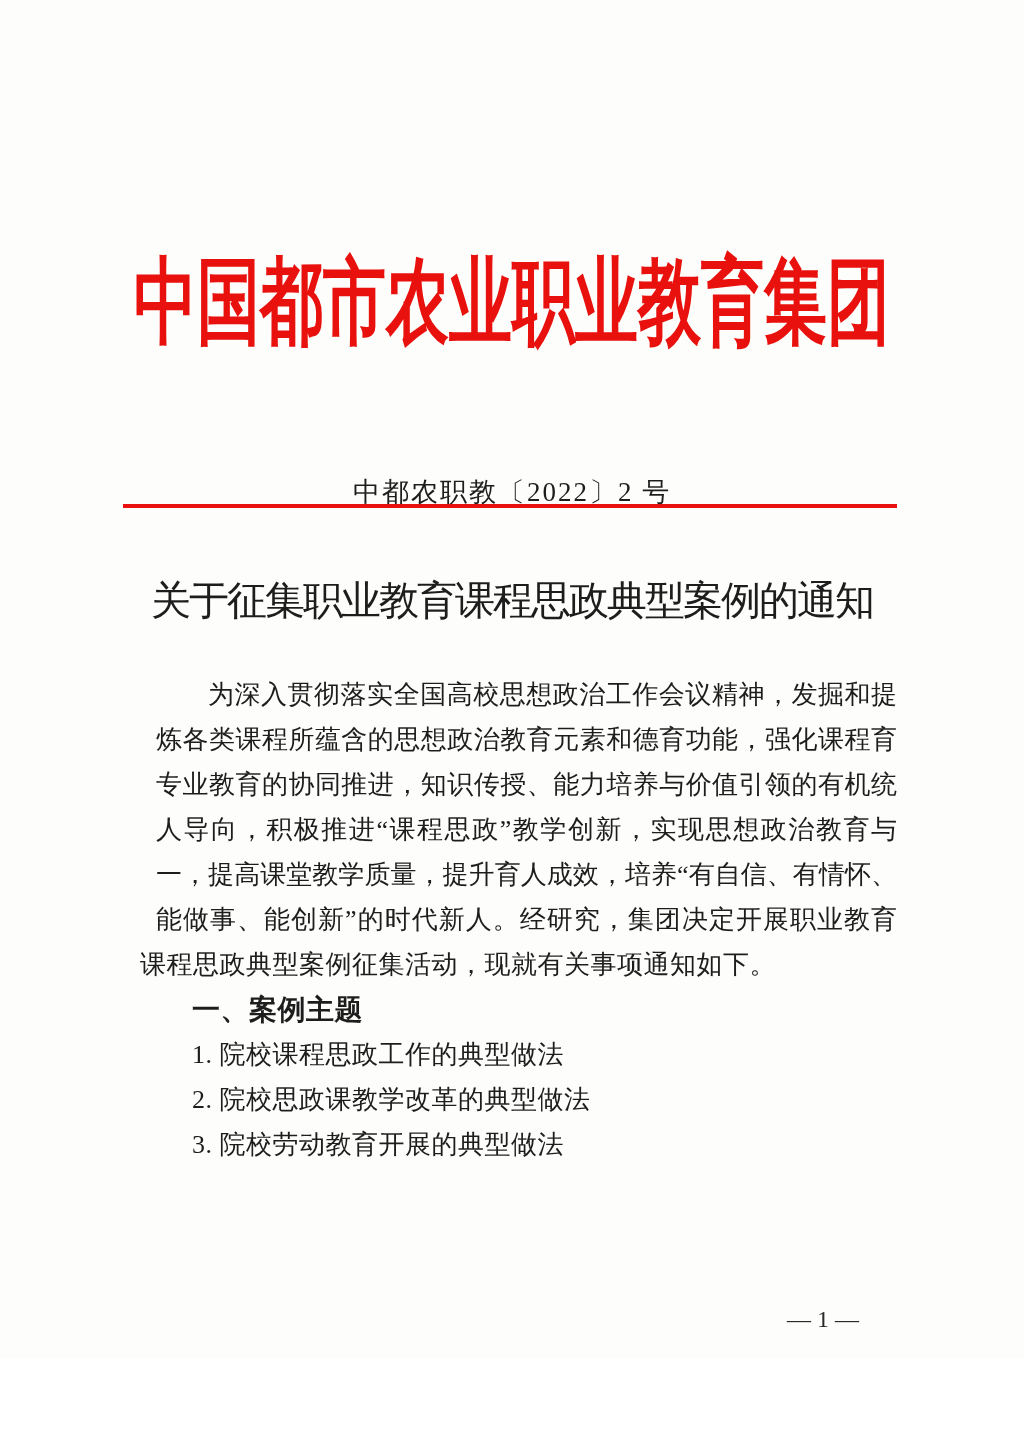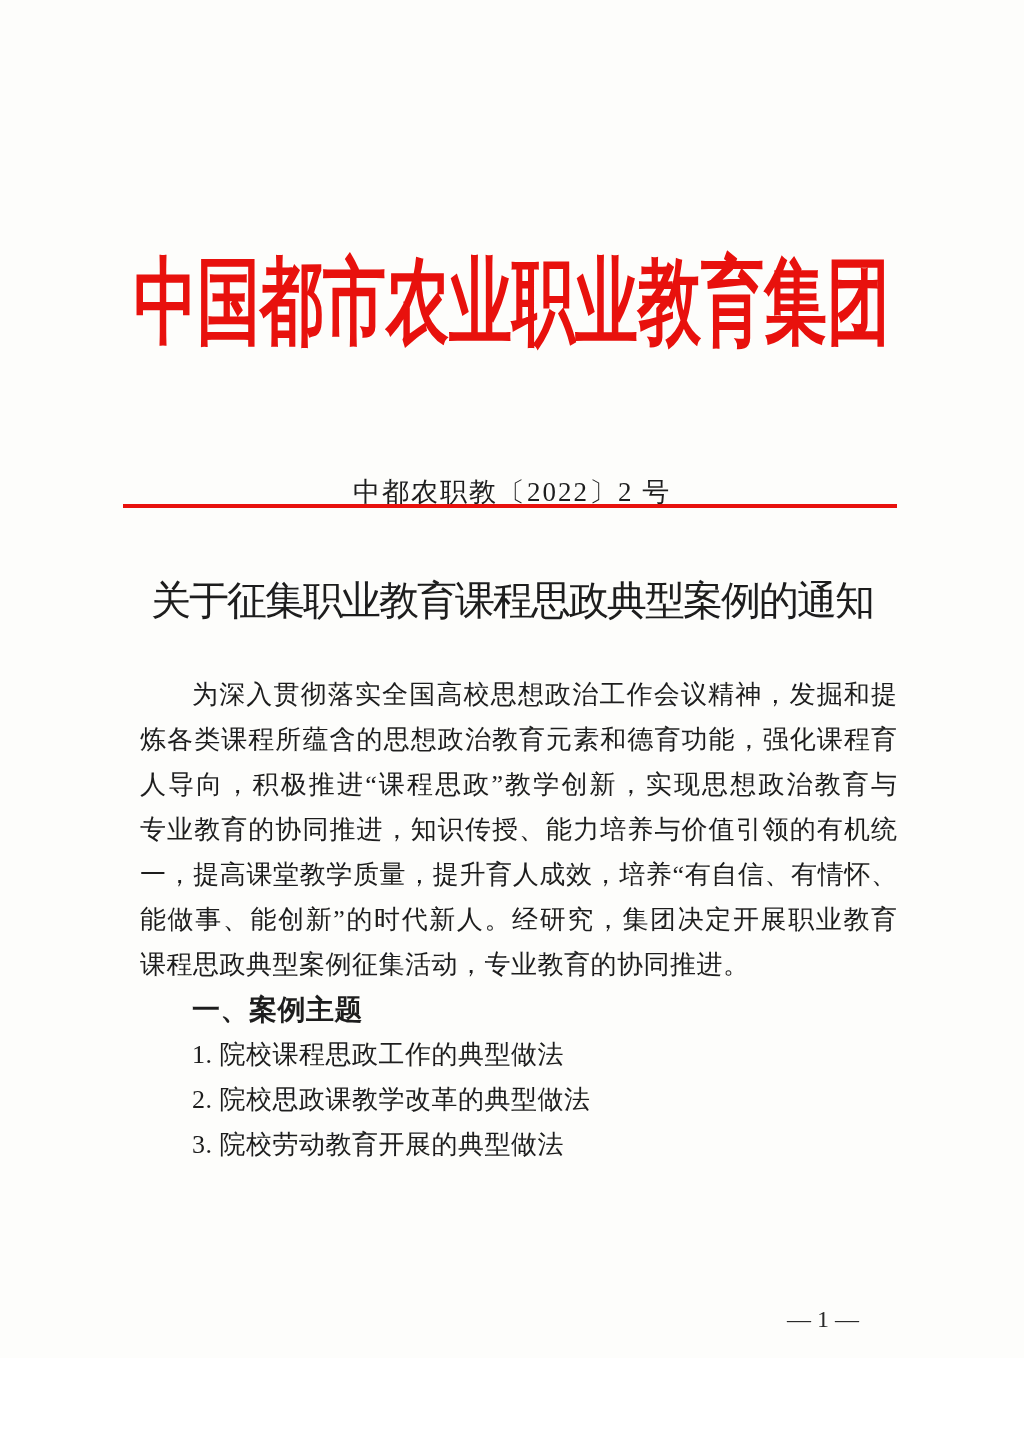--- a/index.html
+++ b/index.html
@@ -85,20 +85,21 @@
     height: 45px;
     line-height: 45px;
     letter-spacing: 0.5px;
     white-space: nowrap;
   }
   .jline {
     white-space: normal;
     letter-spacing: 0;
     text-align: justify;
     text-align-last: justify;
+    margin-left: 16px;
   }
   .indent { padding-left: 52px; }
   .heading {
     font-family: "Liberation Sans", "DejaVu Sans", sans-serif;
     font-weight: bold;
     font-size: 28px;
   }
 
   
   .page-number {
@@ -124,25 +125,25 @@
   <div class="doc-number">中都农职教〔2022〕2 号</div>
 
   <div class="red-rule"></div>
 
   <h1 class="doc-title">关于征集职业教育课程思政典型案例的通知</h1>
 
   <div class="body-text">
 
     <div class="line jline indent">为深入贯彻落实全国高校思想政治工作会议精神，发掘和提</div>
     <div class="line jline">炼各类课程所蕴含的思想政治教育元素和德育功能，强化课程育</div>
+    <div class="line jline">专业教育的协同推进，知识传授、能力培养与价值引领的有机统</div>
     <div class="line jline">人导向，积极推进“课程思政”教学创新，实现思想政治教育与</div>
-    <div class="line jline">专业教育的协同推进，知识传授、能力培养与价值引领的有机统</div>
     <div class="line jline">一，提高课堂教学质量，提升育人成效，培养“有自信、有情怀、</div>
     <div class="line jline">能做事、能创新”的时代新人。经研究，集团决定开展职业教育</div>
-    <div class="line">课程思政典型案例征集活动，专业教育的协同推进。</div>
+    <div class="line">课程思政典型案例征集活动，现就有关事项通知如下。</div>
 
     <div class="line heading indent">一、案例主题</div>
 
     <div class="line indent">1. 院校课程思政工作的典型做法</div>
     <div class="line indent">2. 院校思政课教学改革的典型做法</div>
     <div class="line indent">3. 院校劳动教育开展的典型做法</div>
   </div>
 
   <div class="page-number">— 1 —</div>
 

